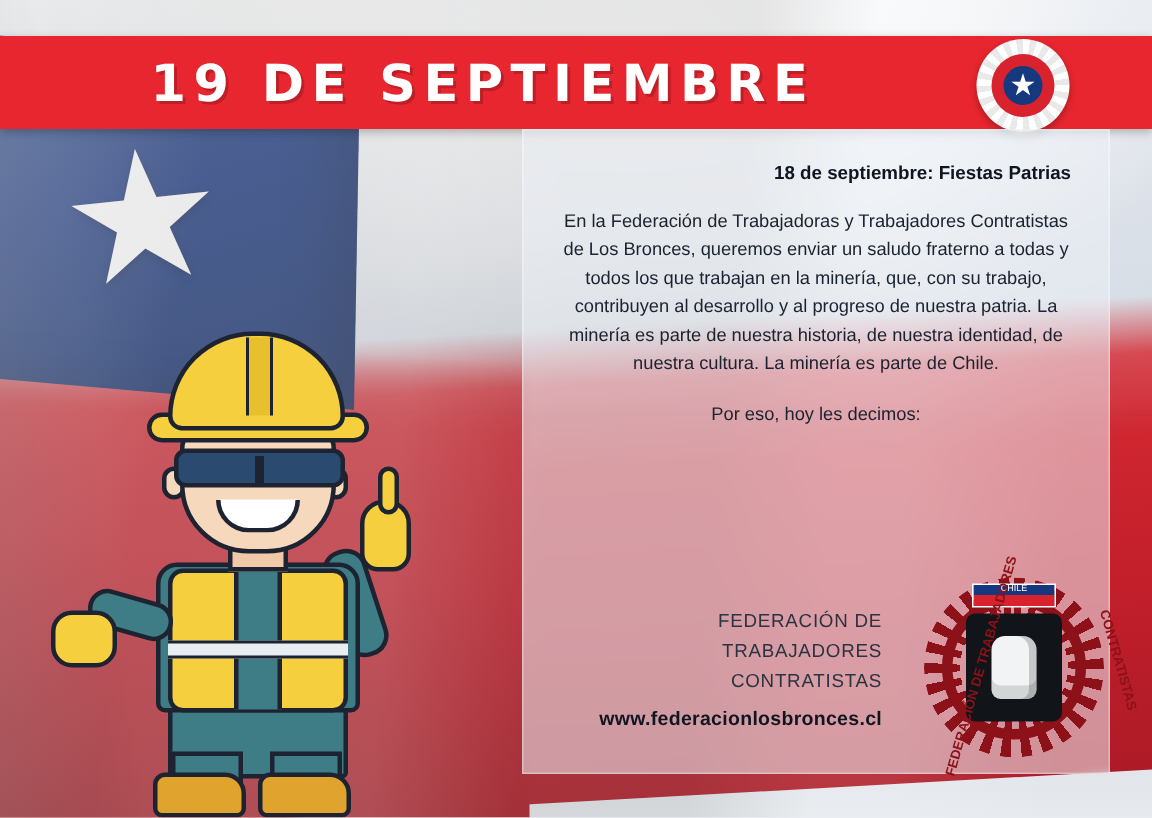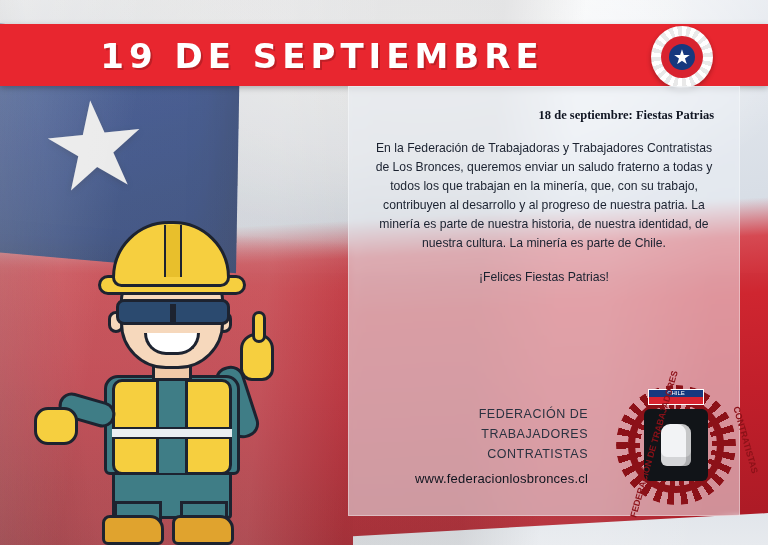--- a/index.html
+++ b/index.html
@@ -165,21 +165,20 @@
     width: 340px;
     color: #1d2330;
     text-align: center;
   }
   .panel-heading {
     font-size: 12.5px;
     font-weight: bold;
     color: #101522;
     text-align: right;
     margin-bottom: 16px;
-    font-family: Liberation Serif, serif;
   }
   .panel-p {
     font-size: 12.2px;
     line-height: 19px;
     color: #1b2230;
     margin: 0 0 15px 0;
   }
   .panel-p.tight { margin-bottom: 13px; }
 
   
@@ -191,21 +190,21 @@
     text-align: right;
     color: #2b3240;
   }
   .footer-l1 {
     font-size: 12.5px;
     line-height: 20px;
     letter-spacing: 0.5px;
   }
   .footer-url {
     font-size: 13px;
-    font-weight: normal;
+    font-weight: bold;
     color: #10151f;
     margin-top: 7px;
     letter-spacing: 0.2px;
   }
 
   
   .union-logo {
     position: absolute;
     right: 24px;
     bottom: 32px;
@@ -399,21 +398,21 @@
   <div class="cockade">
     <div class="cockade-ring">
       <div class="cockade-core">★</div>
     </div>
   </div>
 
   <div class="panel"></div>
   <div class="panel-inner">
     <div class="panel-heading">18 de septiembre: Fiestas Patrias</div>
     <p class="panel-p">En la Federación de Trabajadoras y Trabajadores Contratistas de Los Bronces, queremos enviar un saludo fraterno a todas y todos los que trabajan en la minería, que, con su trabajo, contribuyen al desarrollo y al progreso de nuestra patria. La minería es parte de nuestra historia, de nuestra identidad, de nuestra cultura. La minería es parte de Chile.</p>
-    <p class="panel-p">¡Felices Fiestas Patrias!</p>
+    <p class="panel-p tight">Por eso, hoy les decimos:</p>
   </div>
 
   <div class="footer-box">
     <div class="footer-l1">FEDERACIÓN DE TRABAJADORES</div>
     <div class="footer-l1">CONTRATISTAS</div>
     <div class="footer-url">www.federacionlosbronces.cl</div>
   </div>
 
   <div class="union-logo">
     <div class="gear"></div>

